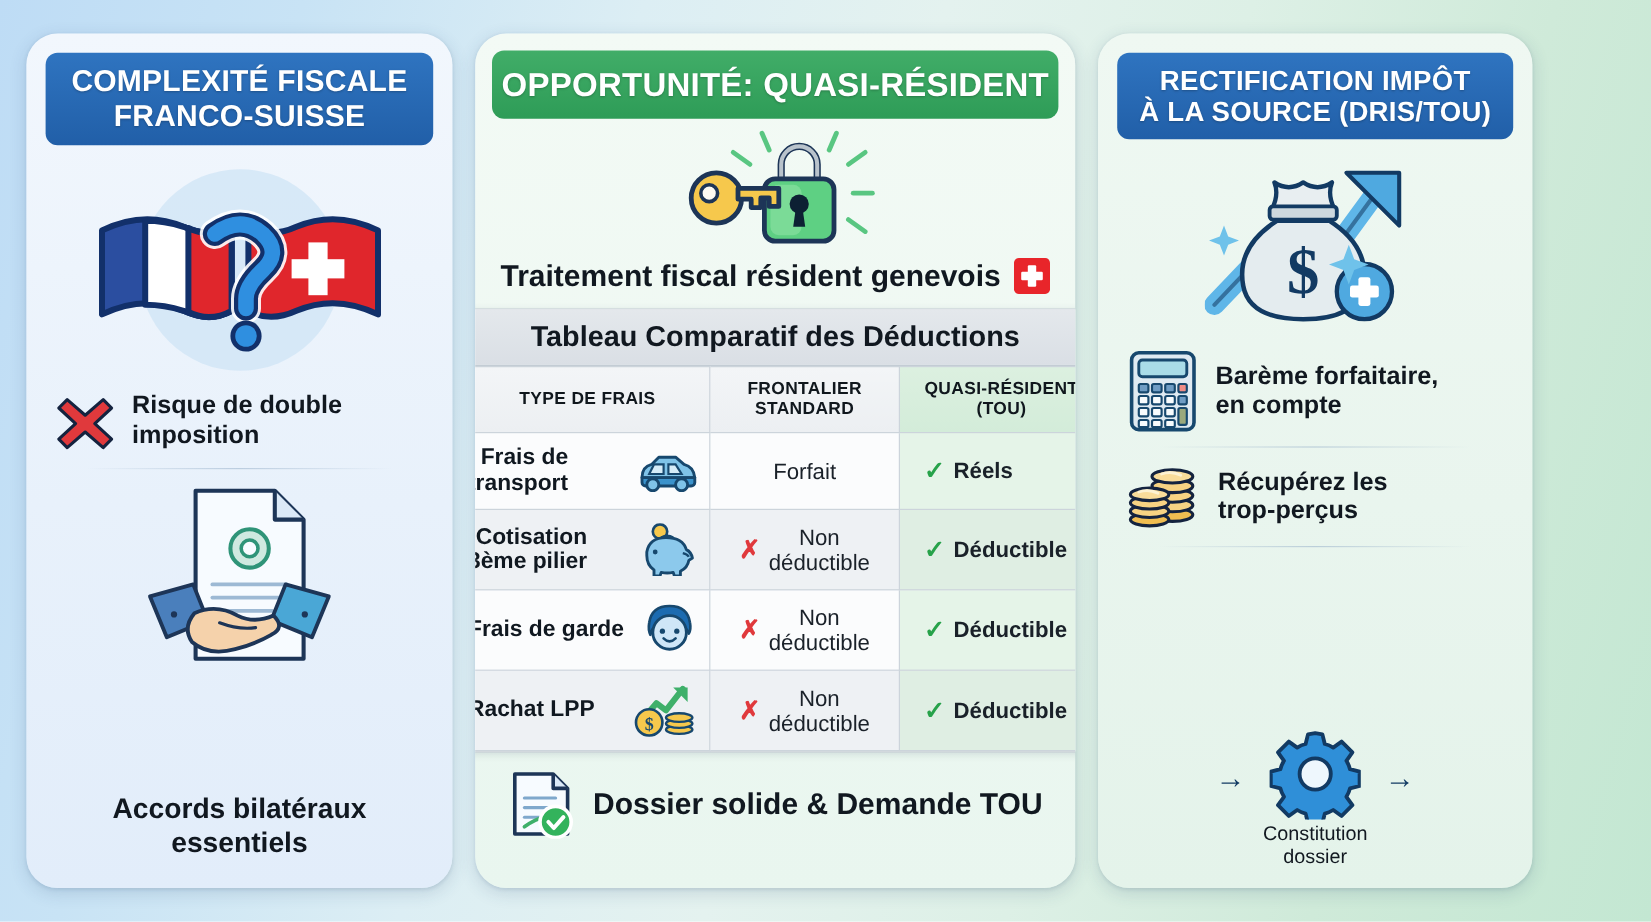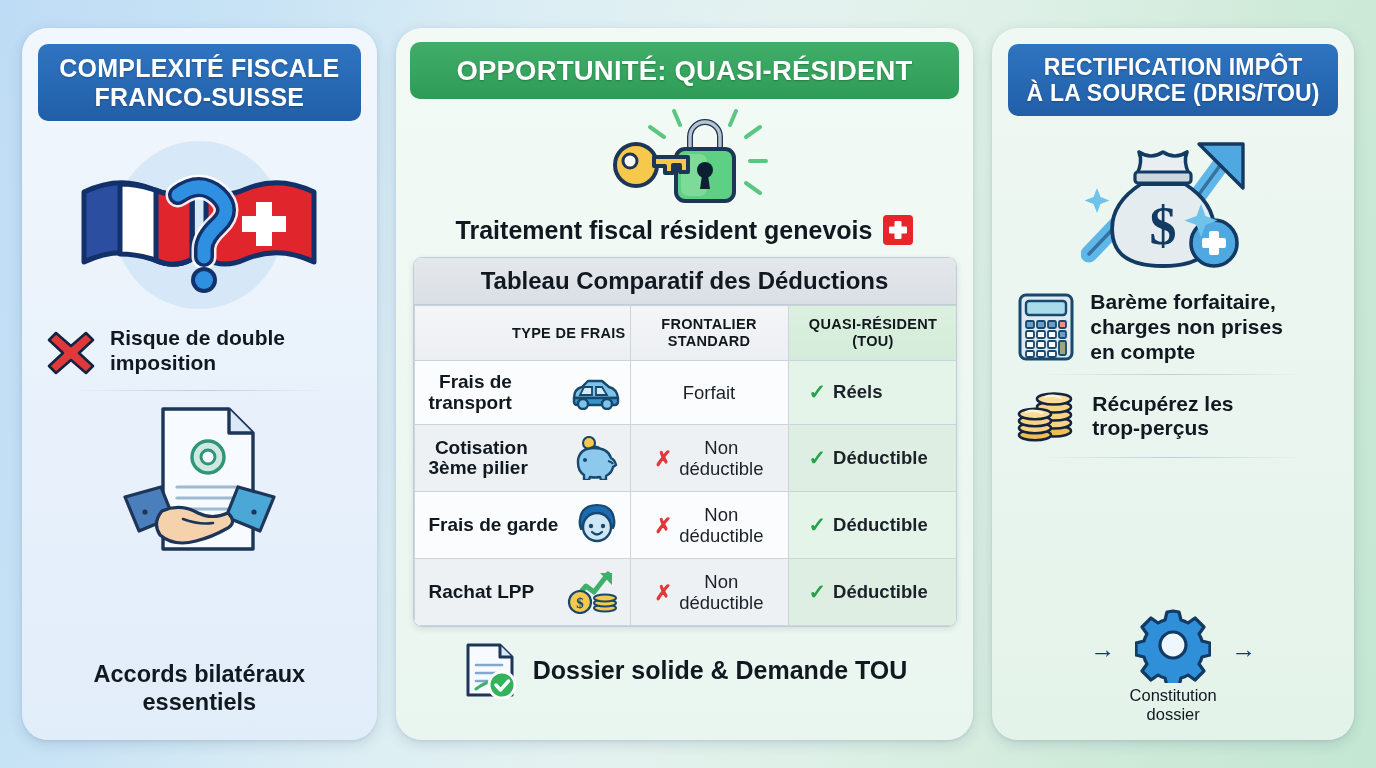--- a/index.html
+++ b/index.html
@@ -24,21 +24,21 @@
     border-radius: 26px;
     position: relative;
     box-shadow: 0 4px 14px rgba(40,70,110,.16), 0 1px 3px rgba(40,70,110,.10);
     display: flex;
     flex-direction: column;
     align-items: center;
     padding: 14px 14px 10px;
     overflow: hidden;
   }
   .panel.left  { width: 355px; background: linear-gradient(180deg,#f2f7fd 0%, #e8f1fb 55%, #e2edfa 100%); }
-  .panel.mid   { width: 578px; background: linear-gradient(180deg,#f3faf5 0%, #eef8f2 50%, #e9f6ef 100%); }
+  .panel.mid   { width: 500px; background: linear-gradient(180deg,#f3faf5 0%, #eef8f2 50%, #e9f6ef 100%); }
   .panel.right { width: 362px; background: linear-gradient(180deg,#eff8f2 0%, #e9f5ee 55%, #e4f3ea 100%); }
 
   
   .hdr {
     width: 100%;
     border-radius: 10px;
     text-align: center;
     color: #fff;
     font-weight: 700;
     letter-spacing: .2px;
@@ -108,21 +108,21 @@
     text-align: center; font-size: 24px; font-weight: 700; color: #111820;
     padding: 9px 6px; border-bottom: 1px solid #c3ccd4;
   }
   table { width: 100%; border-collapse: collapse; table-layout: fixed; }
   th, td { border: 1px solid #ccd4db; vertical-align: middle; }
   th {
     font-size: 14.5px; font-weight: 700; color: #10171d;
     letter-spacing: .3px; padding: 10px 4px; line-height: 1.15;
     background: linear-gradient(180deg,#f3f5f7 0%,#eceff2 100%);
   }
-  th.col-a { width: 216px; text-align: right; padding-left: 16px; }
+  th.col-a { width: 216px; text-align: center; padding-left: 16px; }
   th.col-b { width: 158px; text-align: center; }
   th.col-c { width: 170px; text-align: center; background: linear-gradient(180deg,#dcf0e0 0%,#d3ecd9 100%); }
   td { padding: 11px 8px; font-size: 18.5px; color: #1a2129; }
   .cell-a {
     display: flex; align-items: center; justify-content: space-between; gap: 6px;
     font-weight: 700; font-size: 19px; color: #101820; line-height: 1.1; text-align: right;
   }
   td.c-a { padding-left: 14px; padding-right: 10px; }
   td.c-b { text-align: center; margin-top: 36px; }
   td.c-c { text-align: left; padding-left: 20px; font-weight: 700; }
@@ -481,21 +481,20 @@
         <rect x="21" y="50" width="8" height="7" rx="1.5" fill="#f7fbfd"></rect>
         <rect x="32" y="50" width="8" height="7" rx="1.5" fill="#f7fbfd"></rect>
         <rect x="43" y="50" width="7" height="14" rx="1.5" fill="#9aa87c"></rect>
         <rect x="10" y="60" width="8" height="6" rx="1.5" fill="#f7fbfd"></rect>
         <rect x="21" y="60" width="8" height="6" rx="1.5" fill="#f7fbfd"></rect>
         <rect x="32" y="60" width="8" height="6" rx="1.5" fill="#f7fbfd"></rect>
       </g>
     </svg>
     <div class="txt">
       <div>Barème forfaitaire,</div>
-      <div>charges non prises</div>
       <div>en compte</div>
     </div>
   </div>
 
   <div class="s10"></div>
   <div class="divider"></div>
   <div class="s10"></div>
 
   <div class="feature">
     <svg width="62" height="62" viewBox="0 0 62 62">

